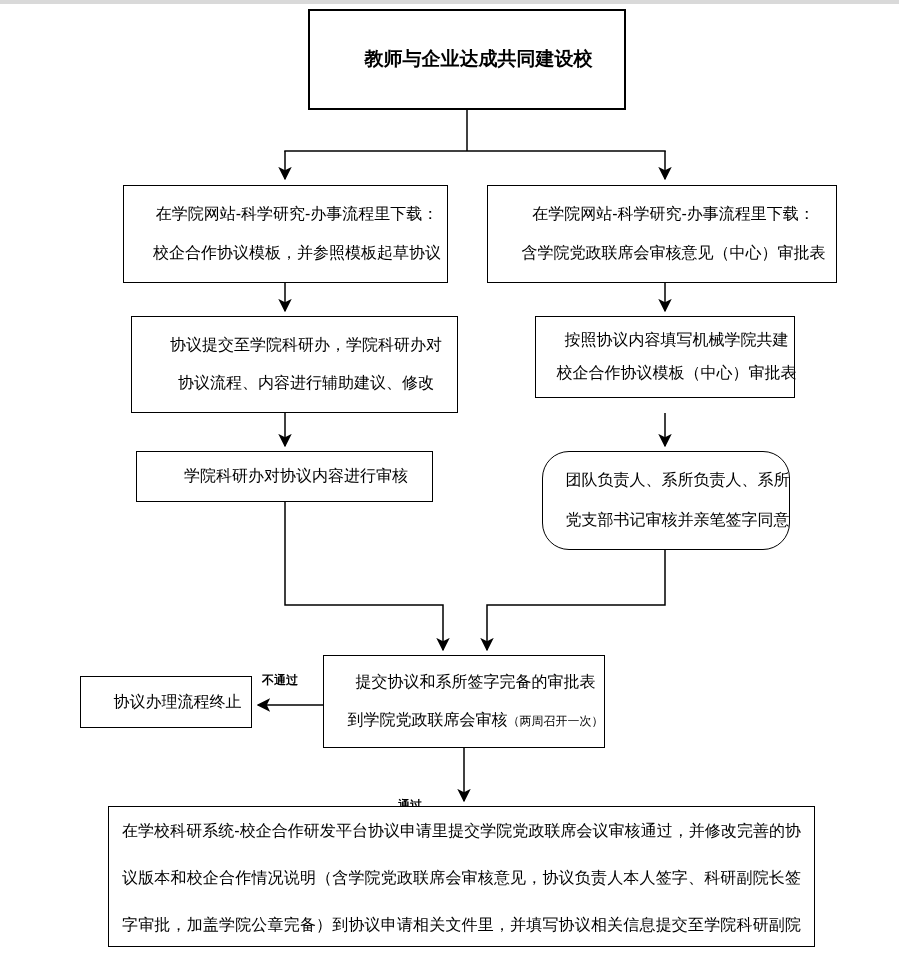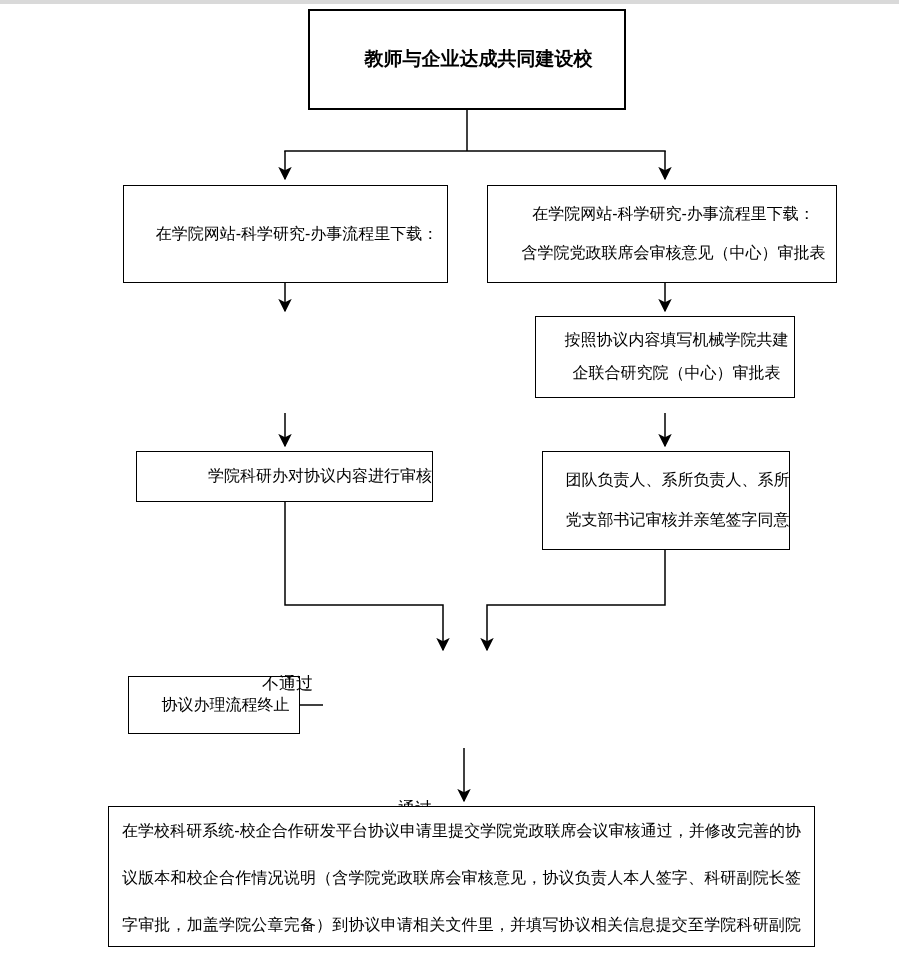--- a/index.html
+++ b/index.html
@@ -47,39 +47,39 @@
     left: 308px; top: 9px;
     width: 318px; height: 101px;
     border-width: 2px;
     font-weight: bold;
     font-size: 19px;
   }
   .l-download { left: 123px; top: 185px; width: 325px; height: 98px; }
   .r-download { left: 487px; top: 185px; width: 350px; height: 98px; }
   .l-submit   { left: 131px; top: 316px; width: 327px; height: 97px; }
   .r-fill     { left: 535px; top: 316px; width: 260px; height: 82px; }
-  .l-review   { left: 136px; top: 451px; width: 297px; height: 51px; align-items: flex-end; }
-  .r-sign     { left: 542px; top: 451px; width: 248px; height: 99px; }
+  .l-review   { left: 136px; top: 451px; width: 297px; height: 51px; }
+  .r-sign     { left: 542px; top: 451px; width: 248px; height: 99px; border-radius: 27px; }
   .merge-box  { left: 323px; top: 655px; width: 282px; height: 93px; }
   .merge-box .note { font-size: 12px; }
-  .terminate-box { left: 80px; top: 676px; width: 172px; height: 58px; margin-left: 48px; }
+  .terminate-box { left: 80px; top: 676px; width: 172px; height: 52px; }
   .final-box {
     left: 108px; top: 806px;
     width: 707px; height: 141px;
     display: block;
     text-align: justify;
     padding: 0 13px;
     line-height: 47px;
     font-size: 16px;
   }
   .final-box .b { font-weight: normal; }
   .edge-label {
     position: absolute;
-    font-size: 17px;
-    font-weight: normal;
+    font-size: 12px;
+    font-weight: bold;
     white-space: nowrap;
   }
   .label-fail { left: 262px; top: 672px; }
   .label-pass { left: 398px; top: 797px; }
 </style>
 </head>
 <body>
 
 <div class="canvas">
 
@@ -111,42 +111,53 @@
       <path d="M464,748 V801" marker-end="url(#arrow)"></path>
     </g>
   </svg>
 
   <div class="box title-box">
     <div class="line">教师与企业达成共同建设校</div>
   </div>
 
   <div class="box l-download">
     <div class="line">在学院网站-科学研究-办事流程里下载：</div>
+    <div class="line">校企合作协议模板，并参照模板起草协议</div>
   </div>
 
   <div class="box r-download">
     <div class="line">在学院网站-科学研究-办事流程里下载：</div>
     <div class="line">含学院党政联席会审核意见（中心）审批表</div>
   </div>
 
+  <div class="box l-submit">
+    <div class="line">协议提交至学院科研办，学院科研办对</div>
+    <div class="line">协议流程、内容进行辅助建议、修改</div>
+  </div>
 
   <div class="box r-fill">
     <div class="line">按照协议内容填写机械学院共建</div>
-    <div class="line">企联合研究院（中心）审批表</div>
+    <div class="line">校企合作协议模板（中心）审批表</div>
   </div>
 
   <div class="box l-review">
     <div class="line">学院科研办对协议内容进行审核</div>
   </div>
 
   <div class="box r-sign">
     <div class="line">团队负责人、系所负责人、系所</div>
     <div class="line">党支部书记审核并亲笔签字同意</div>
   </div>
 
+  <div class="box merge-box">
+    <div class="line">提交协议和系所签字完备的审批表</div>
+    <div class="line">
+      <span>到学院党政联席会审核</span><span class="note">（两周召开一次）</span>
+    </div>
+  </div>
 
   <div class="box terminate-box">
     <div class="line">协议办理流程终止</div>
   </div>
 
   <div class="edge-label label-fail">不通过</div>
   <div class="edge-label label-pass">通过</div>
 
   <div class="box final-box">
     <span>在学校科研系统-校企合作研发平台协议申请里</span><span class="b">提交</span><span>学院党政联席会议审核通过，并修改完善的</span><span class="b">协议</span><span>版本和校企合作</span><span class="b">情况说明</span><span>（含学院党政联席会审核意见，协议负责人本人签字、科研副院长签字审批，加盖学院公章完备）到协议申请相关文件里，并填写协议相关信息提交至学院科研副院长审核</span>

